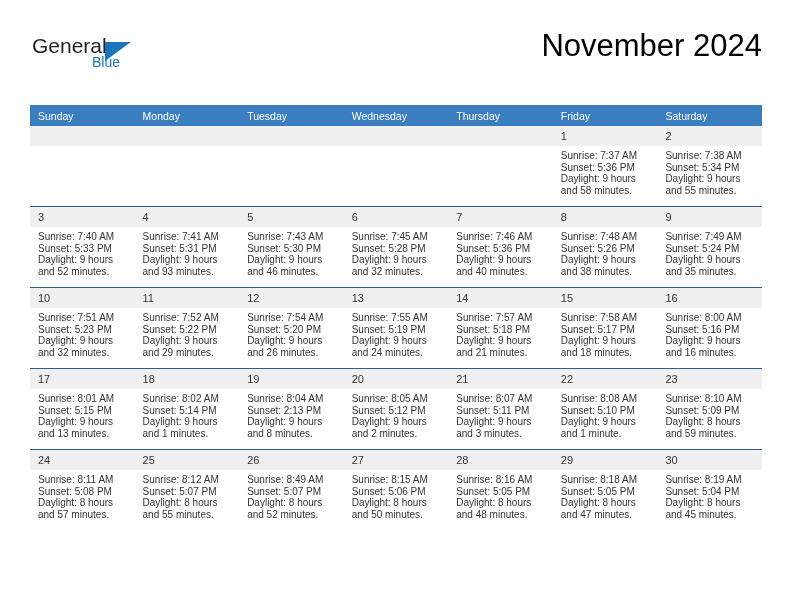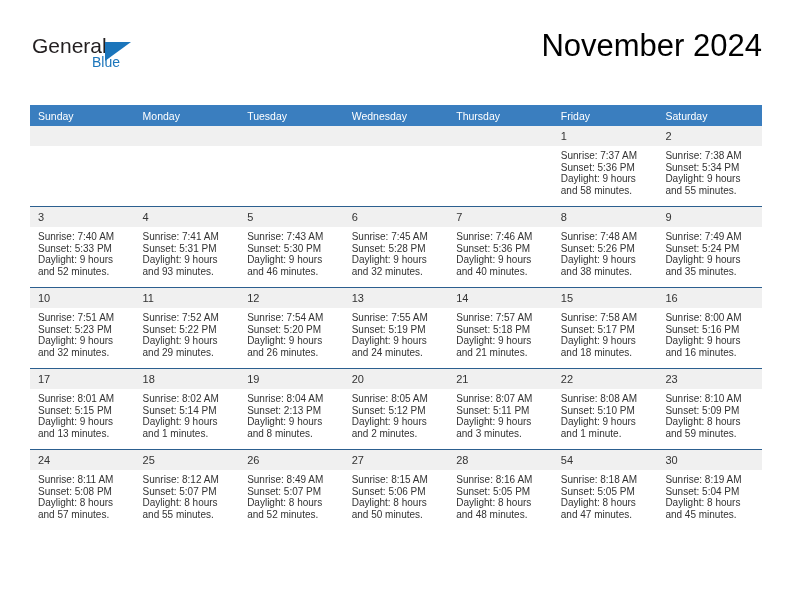--- a/index.html
+++ b/index.html
@@ -442,21 +442,21 @@
           <td>
             <div class="daynum">28</div>
             <div class="cellbody">
               <div>Sunrise: 8:16 AM</div>
               <div>Sunset: 5:05 PM</div>
               <div>Daylight: 8 hours</div>
               <div>and 48 minutes.</div>
             </div>
           </td>
           <td>
-            <div class="daynum">54</div>
+            <div class="daynum">29</div>
             <div class="cellbody">
               <div>Sunrise: 8:18 AM</div>
               <div>Sunset: 5:05 PM</div>
               <div>Daylight: 8 hours</div>
               <div>and 47 minutes.</div>
             </div>
           </td>
           <td>
             <div class="daynum">30</div>
             <div class="cellbody">

